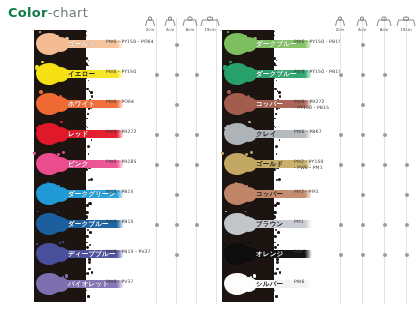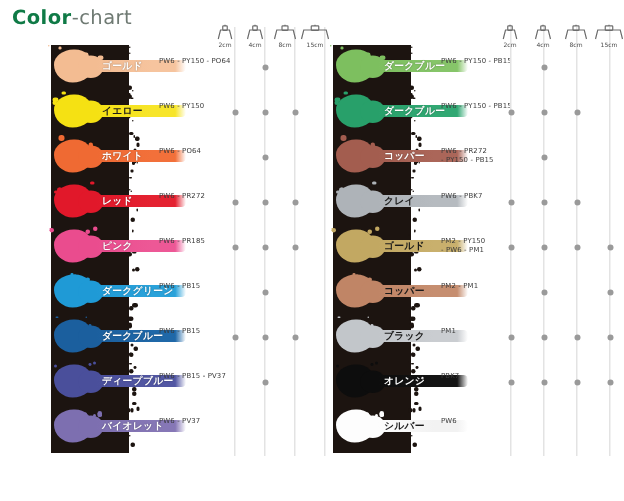--- a/index.html
+++ b/index.html
@@ -511,21 +511,21 @@
         </div>
         <div class="row" style="top: 180px;">
           <div class="blob-wrap">
             <span class="splat" style="left:18.60763185128917px;top:5.491919127463916px;width:3.1259458560583884px;height:3.1259458560583884px;background:#c2c6ca"></span>
             <span class="splat" style="left:29.207148390454677px;top:6.113190474417024px;width:1.9556621708368764px;height:1.9556621708368764px;background:#c2c6ca"></span>
             <span class="splat" style="left:26.588565640970046px;top:0.7942253637356771px;width:1.4423523190986827px;height:1.4423523190986827px;background:#c2c6ca"></span>
             <span class="splat" style="left:7.163313716343964px;top:0.8404007882318183px;width:1.4775397506073205px;height:1.4775397506073205px;background:#c2c6ca"></span>
             <span class="blob" style="background:#c2c6ca"></span>
             <span class="blob2" style="background:#c2c6ca"></span>
             <span class="streak" style="background:linear-gradient(90deg, #c2c6ca 0%, #cacdd1 62%, #cacdd1 88%, rgba(255,255,255,0) 100%)"></span>
-            <span class="namelab dark">ブラック</span>
+            <span class="namelab dark">ブラウン</span>
           </div>
           <div class="code" style="left: 88px;">PM1</div>
         </div>
         <div class="row" style="top: 210px;">
           <div class="blob-wrap">
             <span class="splat" style="left:8.853917448665015px;top:6.1258225809797295px;width:2.44163929161914px;height:2.44163929161914px;background:#0d0d0d"></span>
             <span class="splat" style="left:28.675035761967592px;top:2.37512689367486px;width:1.9532185135667532px;height:1.9532185135667532px;background:#0d0d0d"></span>
             <span class="splat" style="left:31.692639447168403px;top:1.2501111036981456px;width:2.04186855424432px;height:2.04186855424432px;background:#0d0d0d"></span>
             <span class="splat" style="left:5.857666052430432px;top:3.3610172641974714px;width:2.0070248906755297px;height:2.0070248906755297px;background:#0d0d0d"></span>
             <span class="blob" style="background:#0d0d0d"></span>

